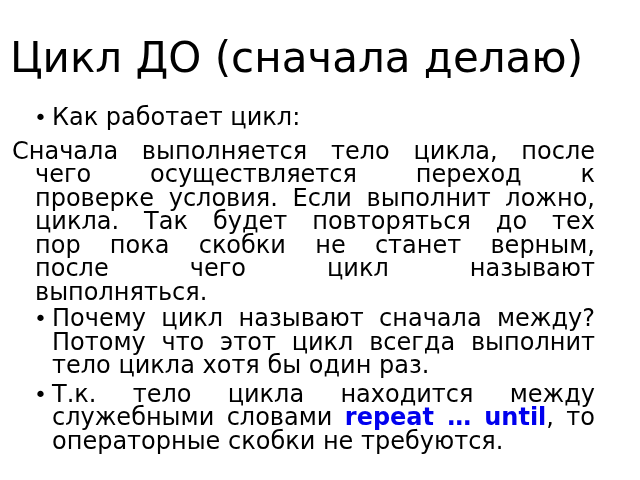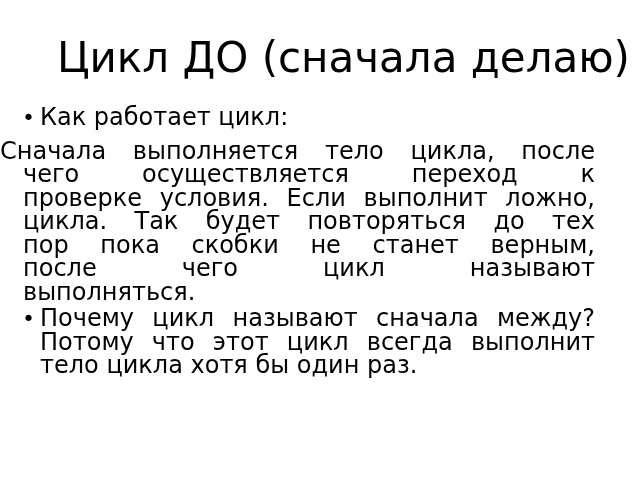--- a/index.html
+++ b/index.html
@@ -9,25 +9,25 @@
     overflow: hidden;
     background: #ffffff;
     color: #000000;
     font-family: "DejaVu Sans", "Liberation Sans", sans-serif;
   }
   .title {
     margin: 34px 10px 0 10px;
     font-size: 42px;
     font-weight: 400;
     line-height: 1.15;
-    text-align: right;
+    text-align: left;
     white-space: nowrap;
   }
   .content {
-    margin: 24px 45px 0 0;
+    margin: 24px 45px 0 12px;
     font-size: 24px;
     line-height: 23.5px;
   }
   .block + .block { margin-top: 3px; }
   .block.para { margin-top: 10px; }
   .block.b3 { margin-top: 5px; }
   .line {
     text-align: justify;
     text-align-last: justify;
     white-space: normal;
@@ -77,15 +77,20 @@
     </div>
 
     <div class="block bullet">
       <div class="line bline"><span class="marker">•</span><span>Почему цикл называют сначала между?</span></div>
       <div class="rest">
           <div class="line cont">Потому что этот цикл всегда выполнит</div>
           <div class="line cont">тело цикла хотя бы один раз.</div>
         </div>
     </div>
 
+    <div class="block bullet b3">
+      <div class="line bline"><span class="marker">•</span><span>Т.к. тело цикла находится между</span></div>
+      <div class="line cont"><span>служебными словами </span><span class="kw">repeat … until</span><span>, то</span></div>
+      <div class="line cont lastline">операторные скобки не требуются.</div>
+    </div>
 
   </div>
 </div>
 
 </body></html>

